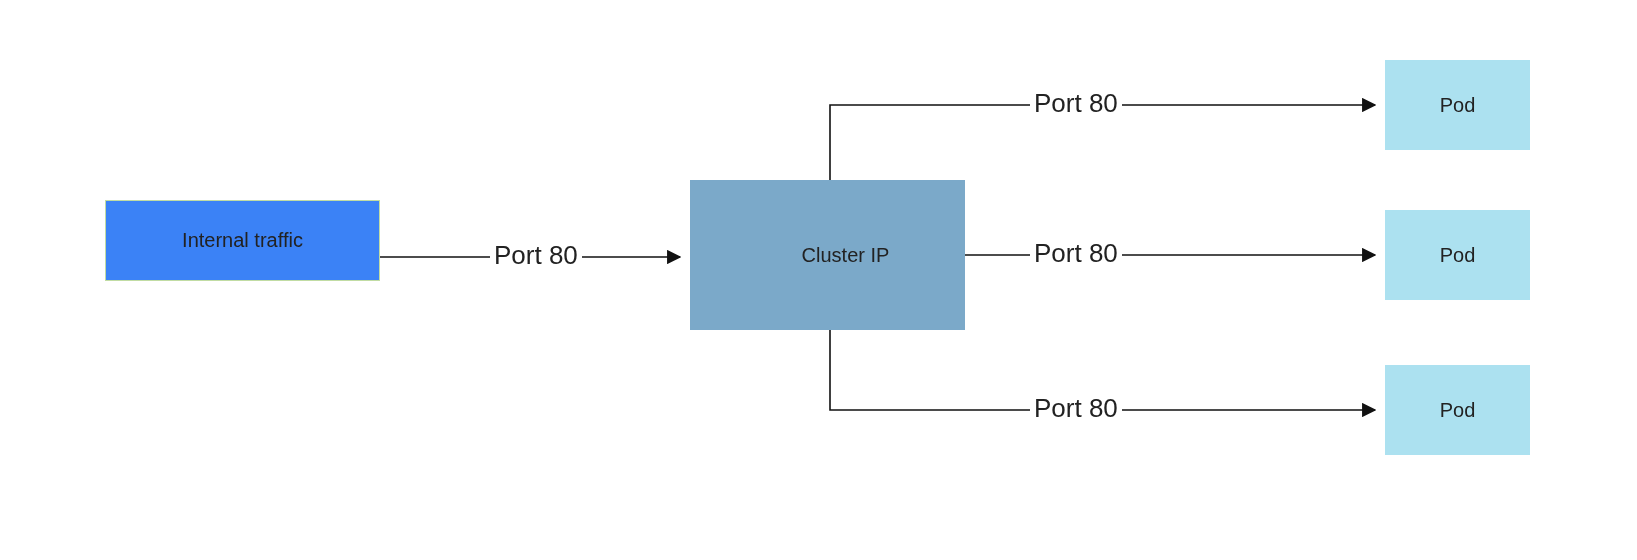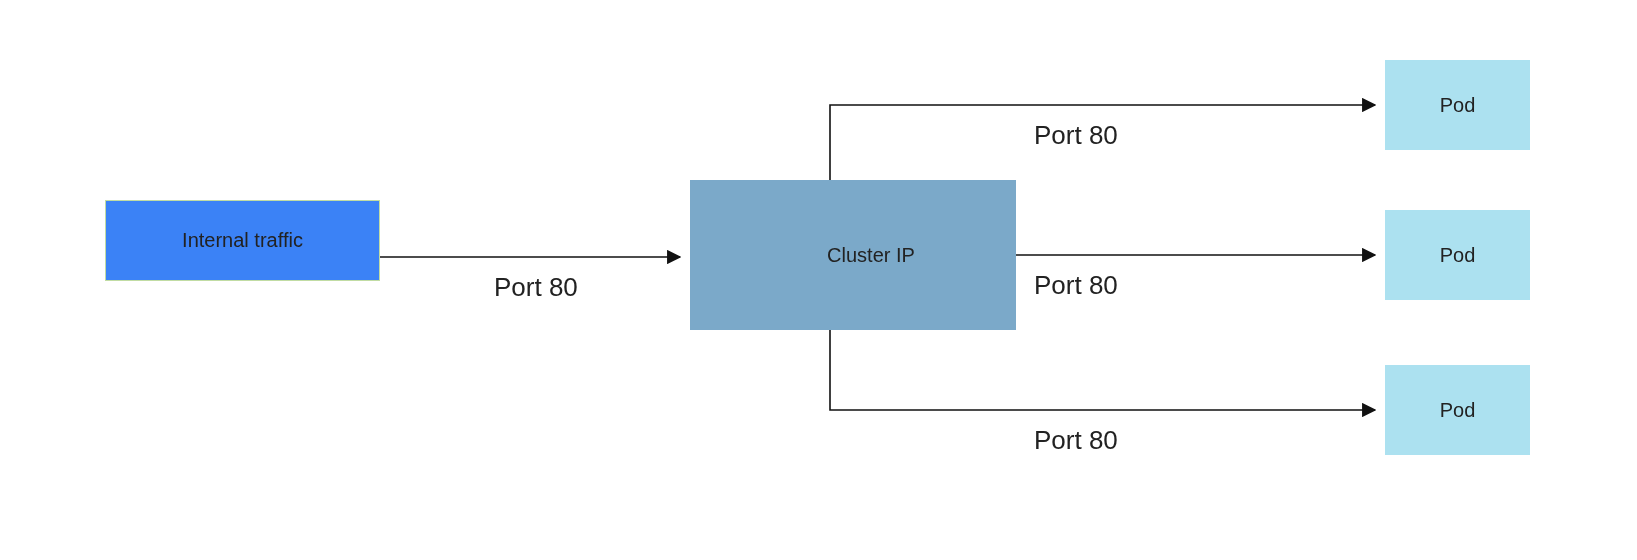--- a/index.html
+++ b/index.html
@@ -25,21 +25,20 @@
     color: #222;
     box-sizing: border-box;
   }
   .label {
     position: absolute;
     font-size: 26px;
     color: #222;
     background: #ffffff;
     padding: 0 4px;
     white-space: nowrap;
-    margin-top: 32px;
   }
 </style>
 </head>
 <body>
 
 <svg width="1637" height="560">
   <defs>
     <marker id="arrowhead" viewBox="0 0 10 10" refX="9" refY="5" markerWidth="9" markerHeight="9" orient="auto-start-reverse">
       <path d="M 0 0 L 10 5 L 0 10 z" fill="#111111"></path>
     </marker>
@@ -47,21 +46,21 @@
   <g id="edges-group">
       <path d="M 380 257 L 680 257" fill="none" stroke="#111111" stroke-width="1.6" marker-end="url(#arrowhead)"></path>
       <path d="M 830 180 L 830 105 L 1375 105" fill="none" stroke="#111111" stroke-width="1.6" marker-end="url(#arrowhead)"></path>
       <path d="M 965 255 L 1375 255" fill="none" stroke="#111111" stroke-width="1.6" marker-end="url(#arrowhead)"></path>
       <path d="M 830 330 L 830 410 L 1375 410" fill="none" stroke="#111111" stroke-width="1.6" marker-end="url(#arrowhead)"></path>
     </g>
 </svg>
 
 <div id="boxes-layer">
     <div class="box" style="left: 105px; top: 200px; width: 275px; height: 81px; background: #3b82f6; border: 1px solid rgb(193, 220, 163);">Internal traffic</div>
-    <div class="box" style="left: 690px; top: 180px; width: 326px; height: 150px; background: rgb(123, 169, 201); border: 1px solid rgb(123, 169, 201); padding-left: 36px;">Cluster IP</div>
+    <div class="box" style="left: 690px; top: 180px; width: 275px; height: 150px; background: rgb(123, 169, 201); border: 1px solid rgb(123, 169, 201); padding-left: 36px;">Cluster IP</div>
     <div class="box" style="left: 1385px; top: 60px; width: 145px; height: 90px; background: rgb(172, 225, 240); border: 1px solid rgb(172, 225, 240);">Pod</div>
     <div class="box" style="left: 1385px; top: 210px; width: 145px; height: 90px; background: rgb(172, 225, 240); border: 1px solid rgb(172, 225, 240);">Pod</div>
     <div class="box" style="left: 1385px; top: 365px; width: 145px; height: 90px; background: rgb(172, 225, 240); border: 1px solid rgb(172, 225, 240);">Pod</div>
   </div>
 <div id="labels-layer">
     <div class="label" style="left: 490px; top: 240px;">Port 80</div>
     <div class="label" style="left: 1030px; top: 88px;">Port 80</div>
     <div class="label" style="left: 1030px; top: 238px;">Port 80</div>
     <div class="label" style="left: 1030px; top: 393px;">Port 80</div>
   </div>

